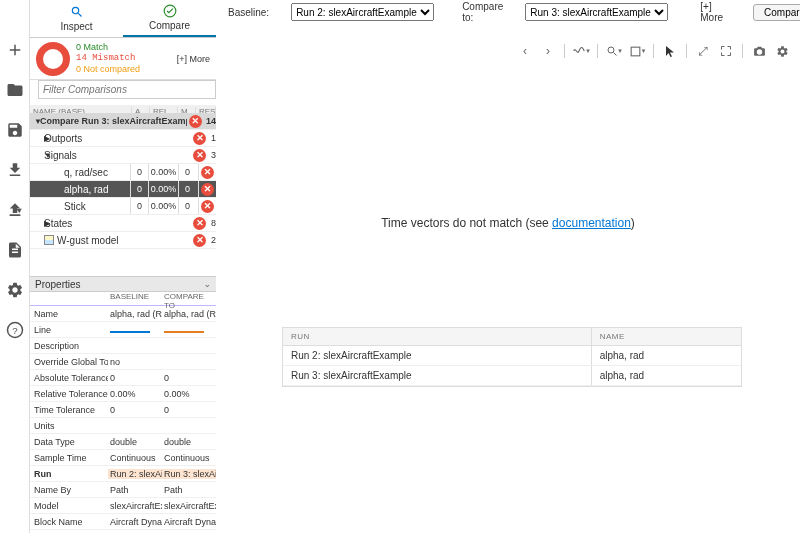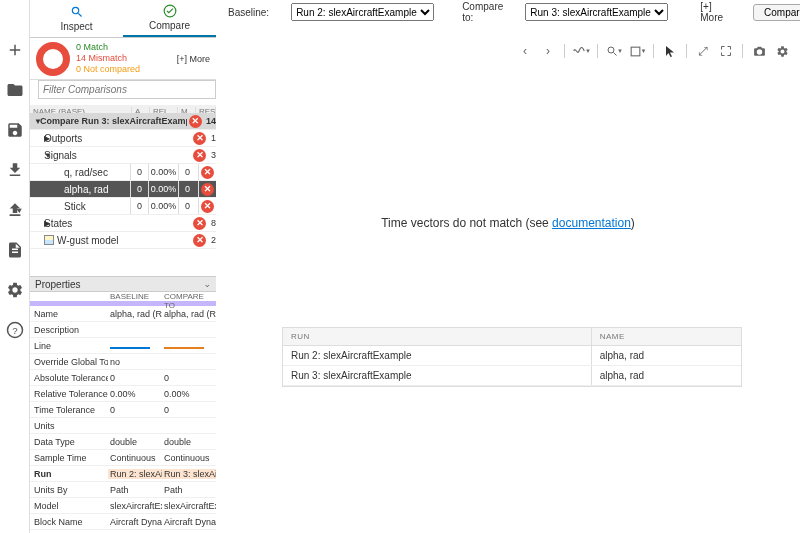--- a/index.html
+++ b/index.html
@@ -14,21 +14,21 @@
   .tabs { position: absolute; left: 30px; top: 0; width: 186px; height: 38px; display: flex; border-bottom: 1px solid #ccc; }
   .tab { flex: 1; display: flex; flex-direction: column; align-items: center; justify-content: center; cursor: pointer; font-size: 10px; gap: 2px; }
   .tab svg { width: 14px; height: 14px; }
   .tab.active { border-bottom: 2px solid #0076a8; }
   
   
   .summary { position: absolute; left: 30px; top: 38px; width: 186px; height: 42px; display: flex; align-items: center; padding: 2px 6px; border-bottom: 1px solid #ddd; }
   .donut { width: 34px; height: 34px; border-radius: 50%; border: 7px solid #e74c3c; margin-right: 6px; }
   .sum-txt { display: flex; flex-direction: column; font-size: 9px; line-height: 11px; }
   .sum-match { color: #2a8c2a; }
-  .sum-mis { color: #e74c3c; }
+  .sum-mis { color: #e74c3c; font-family: Liberation Mono, monospace; }
   .sum-nc { color: #f39c12; }
   .sum-more { margin-left: auto; font-size: 9px; cursor: pointer; }
   
   
   .filter { position: absolute; left: 30px; top: 80px; width: 186px; padding-left: 8px; }
   .filter input { width: 100%; padding: 3px 4px; font-size: 10px; border: 1px solid #ccc; font-style: italic; color: #888; }
   
   
   .thdr { position: absolute; left: 30px; top: 105px; width: 186px; height: 14px; background: #f0f0f0; display: flex; font-size: 8px; color: #777; align-items: center; border-bottom: 1px solid #ccc; }
   .thdr span { padding: 0 3px; border-right: 1px solid #ddd; overflow: hidden; white-space: nowrap; }
@@ -51,21 +51,21 @@
   .pad3 { padding-left: 34px; }
   .cell { border-left: 1px solid #ddd; text-align: center; overflow: hidden; white-space: nowrap; font-size: 9px; height: 100%; display: flex; align-items: center; justify-content: center; }
   .ca { width: 18px; } .cb { width: 30px; } .cc { width: 18px; } .cr { width: 18px; margin-left: auto; }
   .res-x { width: 13px; height: 13px; border-radius: 50%; background: #e74c3c; color: #fff; display: flex; align-items: center; justify-content: center; font-size: 9px; font-weight: bold; margin: 0 auto; }
   .badge { color: #333; font-size: 9px; margin-left: 2px; }
   .wgust-ic { width:10px; height:10px; display:inline-flex; border:1px solid #888; background: linear-gradient(to bottom, #fdf6c7 50%, #c7e6fd 50%); margin-right:3px; }
   
   
   .props { position: absolute; left: 30px; top: 276px; width: 186px; height: 257px; overflow: hidden; }
   .props-hdr { height: 16px; background: #e8e8e8; padding: 2px 5px; font-size: 10px; border-top: 1px solid #ccc; border-bottom: 1px solid #ccc; display:flex; justify-content:space-between; align-items:center;}
-  .props-cols { height: 14px; display: flex; font-size: 8px; color: #666; border-bottom: 5px solid #c4b5fd; }
+  .props-cols { height: 14px; display: flex; font-size: 8px; color: #666; border-bottom: 1px solid #c4b5fd; }
   .pc0 { width: 78px; padding-left: 4px; }
   .pc1, .pc2 { width: 54px; padding-left: 2px; }
   .prow { height: 16px; display: flex; align-items: center; font-size: 9px; border-bottom: 1px solid #f0f0f0; }
   .prow .pn { width: 78px; padding-left: 4px; overflow: hidden; white-space: nowrap; }
   .prow .pv { width: 54px; padding-left: 2px; overflow: hidden; white-space: nowrap; }
   .prow.hl .pv { background: #fde4d0; }
   .line-bl { display:inline-block; width:40px; height:2px; background:#0076d6; }
   .line-or { display:inline-block; width:40px; height:2px; background:#e67e22; }
   
   
@@ -266,28 +266,28 @@
     <span class="pc1">BASELINE</span>
     <span class="pc2">COMPARE TO</span>
   </div>
   <div id="props-body">
       <div class="prow">
         <span class="pn">Name</span>
         <span class="pv">alpha, rad (Run</span>
         <span class="pv">alpha, rad (Run</span>
       </div>
       <div class="prow">
+        <span class="pn">Line</span>
+        <span class="pv"><span class="line-bl"></span></span>
+        <span class="pv"><span class="line-or"></span></span>
+      </div>
+      <div class="prow">
         <span class="pn">Description</span>
         <span class="pv"></span>
         <span class="pv"></span>
-      </div>
-      <div class="prow">
-        <span class="pn">Line</span>
-        <span class="pv"><span class="line-bl"></span></span>
-        <span class="pv"><span class="line-or"></span></span>
       </div>
       <div class="prow">
         <span class="pn">Override Global Tole</span>
         <span class="pv">no</span>
         <span class="pv"></span>
       </div>
       <div class="prow">
         <span class="pn">Absolute Tolerance</span>
         <span class="pv">0</span>
         <span class="pv">0</span>
@@ -316,21 +316,21 @@
         <span class="pn">Sample Time</span>
         <span class="pv">Continuous</span>
         <span class="pv">Continuous</span>
       </div>
       <div class="prow hl">
         <span class="pn" style="font-weight: bold;">Run</span>
         <span class="pv">Run 2: slexAirc</span>
         <span class="pv">Run 3: slexAirc</span>
       </div>
       <div class="prow">
-        <span class="pn">Units By</span>
+        <span class="pn">Name By</span>
         <span class="pv">Path</span>
         <span class="pv">Path</span>
       </div>
       <div class="prow">
         <span class="pn">Model</span>
         <span class="pv">slexAircraftExa</span>
         <span class="pv">slexAircraftExa</span>
       </div>
       <div class="prow">
         <span class="pn">Block Name</span>

